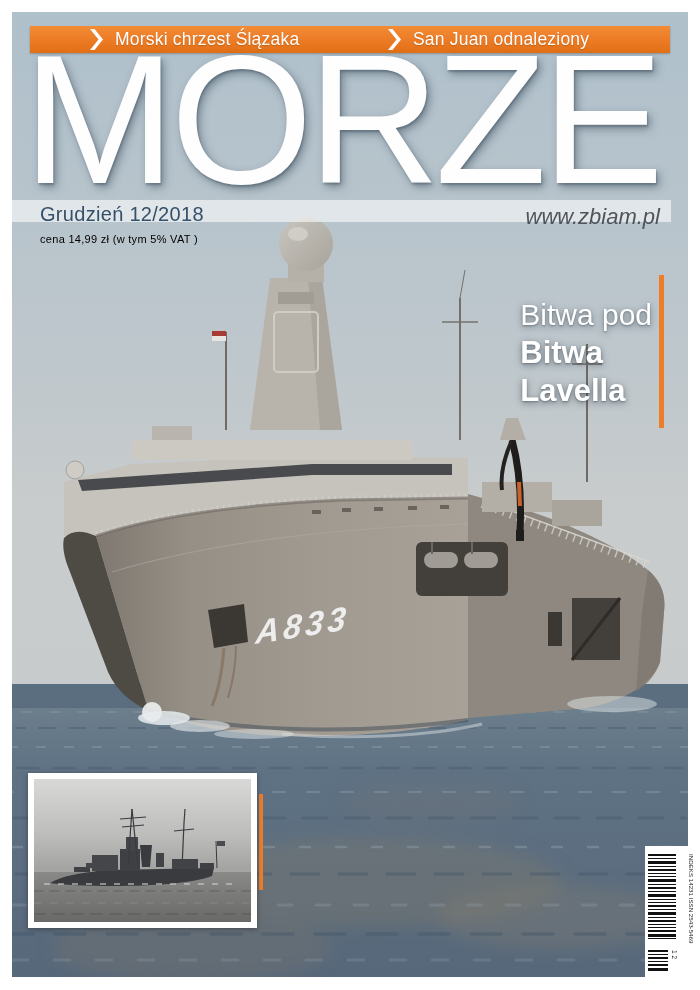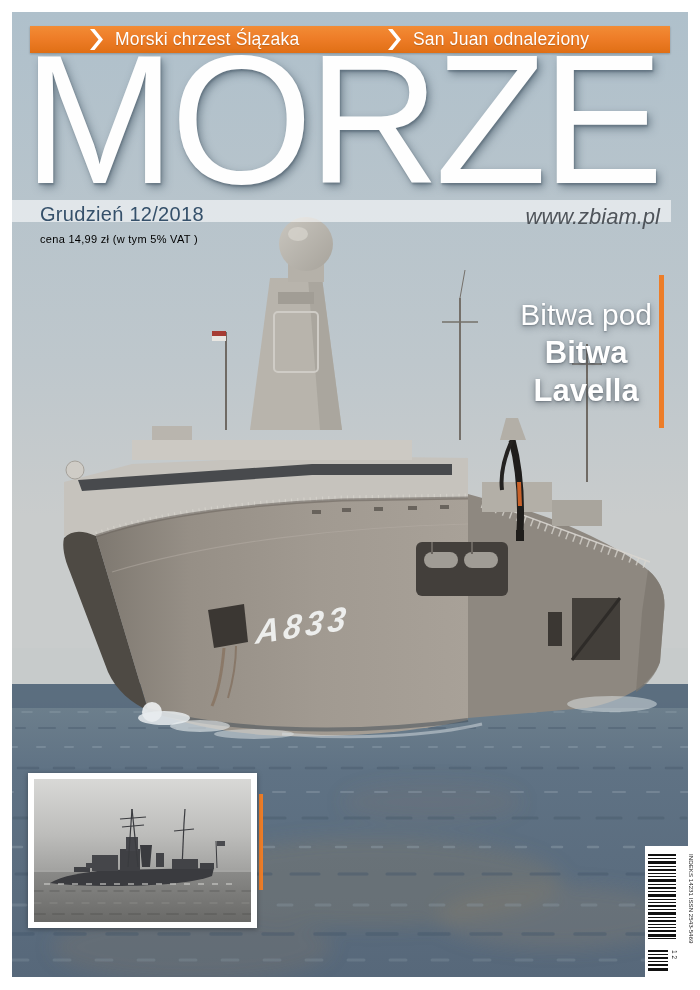--- a/index.html
+++ b/index.html
@@ -33,21 +33,21 @@
   
   .issue-band{
     position:absolute;left:12px;top:200px;width:659px;height:22px;
     background:rgba(255,255,255,.58);
   }
   .issue-date{position:absolute;left:28px;top:3px;font-size:20px;color:#35506a;letter-spacing:.3px;}
   .website{position:absolute;right:11px;top:4px;font-size:22px;color:#4f545a;font-style:italic;}
   .price{position:absolute;left:40px;top:233px;font-size:11px;color:#000000;letter-spacing:.3px;}
   
   .headline-right{
-    position:absolute;right:48px;top:296px;text-align:center;color:#fff;
+    position:absolute;right:48px;top:296px;text-align:left;color:#fff;
     font-size:30px;line-height:1.25;
     text-shadow:0 2px 7px rgba(55,65,75,.6),0 1px 2px rgba(55,65,75,.45);
   }
   .headline-right .b{font-weight:bold;font-size:31px;}
   .bar-right{position:absolute;left:659px;top:275px;width:5px;height:153px;background:#ed7d28;}
   
   .headline-bottom{
     position:absolute;left:272px;top:800px;color:#fff;line-height:1.2;
     text-shadow:0 2px 6px rgba(40,50,60,.65),0 1px 2px rgba(40,50,60,.5);
   }

